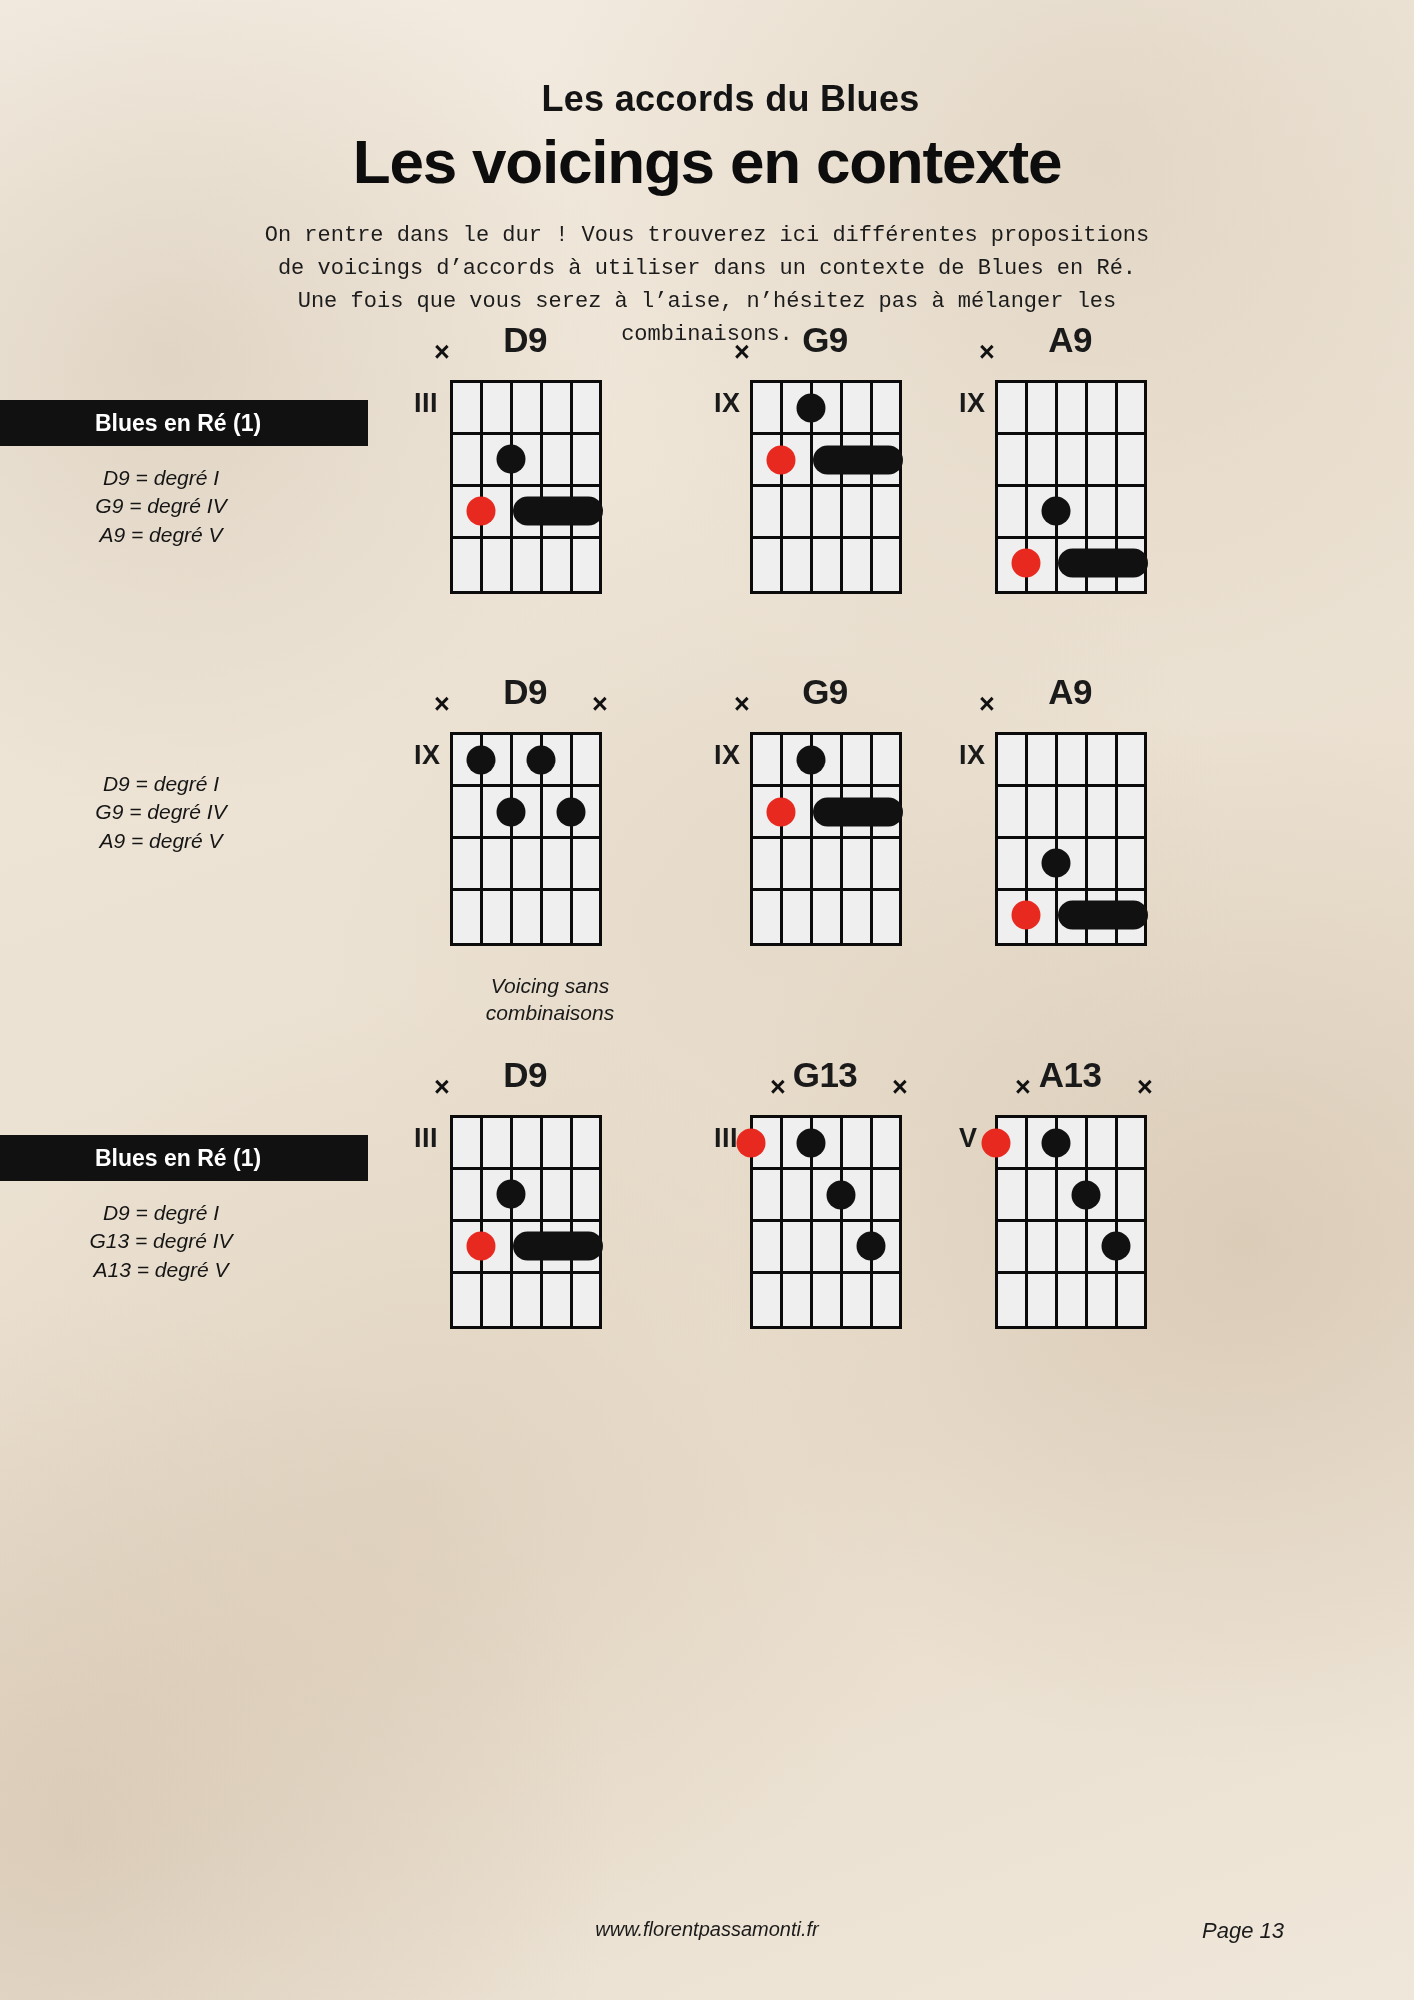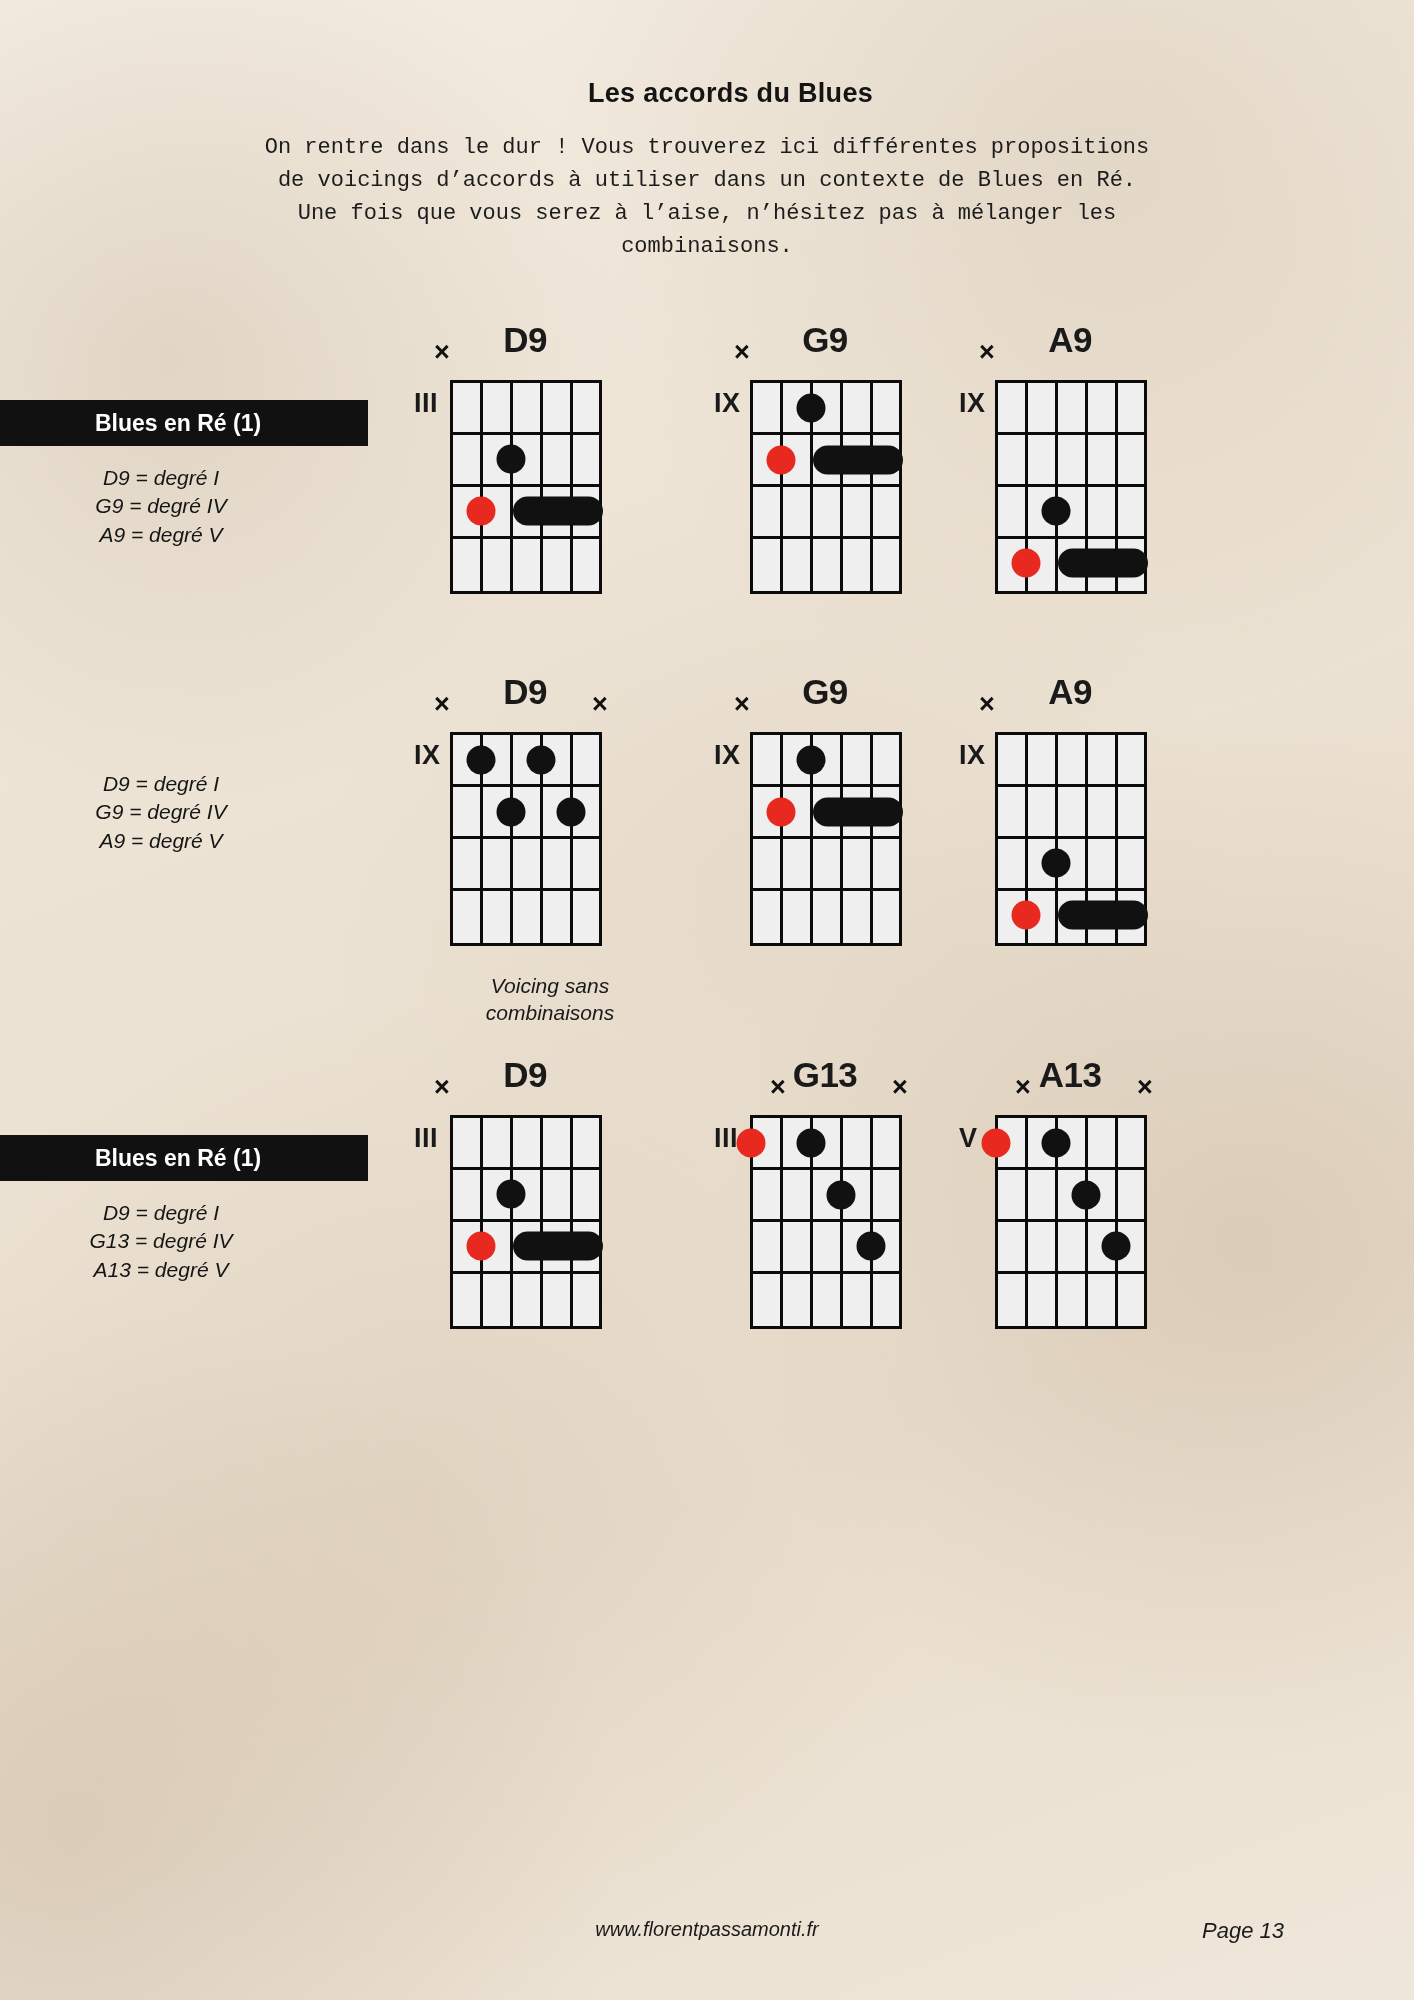--- a/index.html
+++ b/index.html
@@ -33,21 +33,21 @@
     position: absolute;
     inset: 0;
   }
 
   
   .header {
     text-align: center;
     padding-top: 78px;
   }
   .eyebrow {
-    font-size: 27px;
+    font-size: 36px;
     font-weight: bold;
     letter-spacing: 0.3px;
     color: #141414;
     margin-left: 47px;
   }
   .main-title {
     font-size: 62px;
     font-weight: bold;
     letter-spacing: -1.2px;
     margin-top: 6px;
@@ -200,20 +200,21 @@
 </style>
 </head>
 <body>
 
 <div class="paper-noise"></div>
 
 <div class="page">
 
   <div class="header">
     <div class="eyebrow">Les accords du Blues</div>
+    <div class="main-title">Les voicings en contexte</div>
     <div class="intro">
       <span>On rentre dans le dur ! Vous trouverez ici différentes propositions de voicings d’accords à utiliser dans un</span>
       <span>contexte de Blues en Ré. Une fois que vous serez à l’aise, n’hésitez pas à mélanger les combinaisons.</span>
     </div>
   </div>
 
   <div class="row" style="top:400px;">
     <div class="row-label-block" style="top:0px;">
       <div class="row-banner">Blues en Ré (1)</div>
       <div class="degrees">

